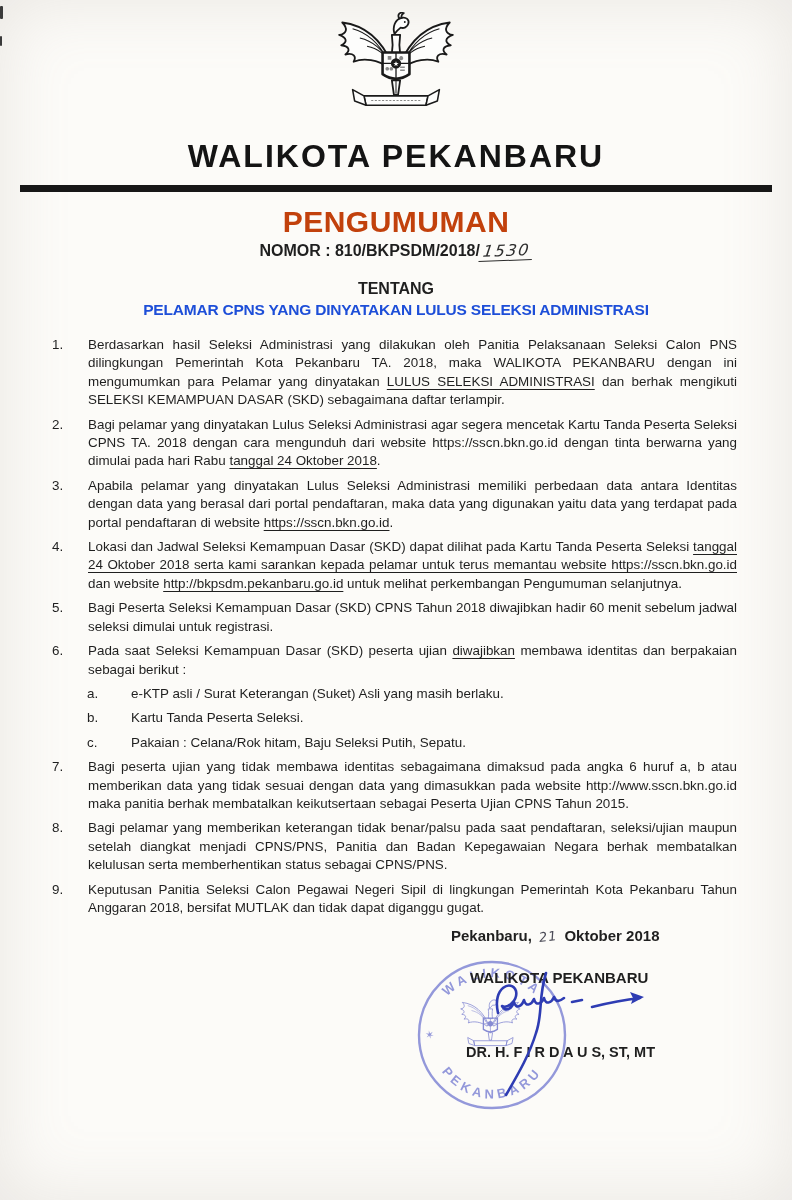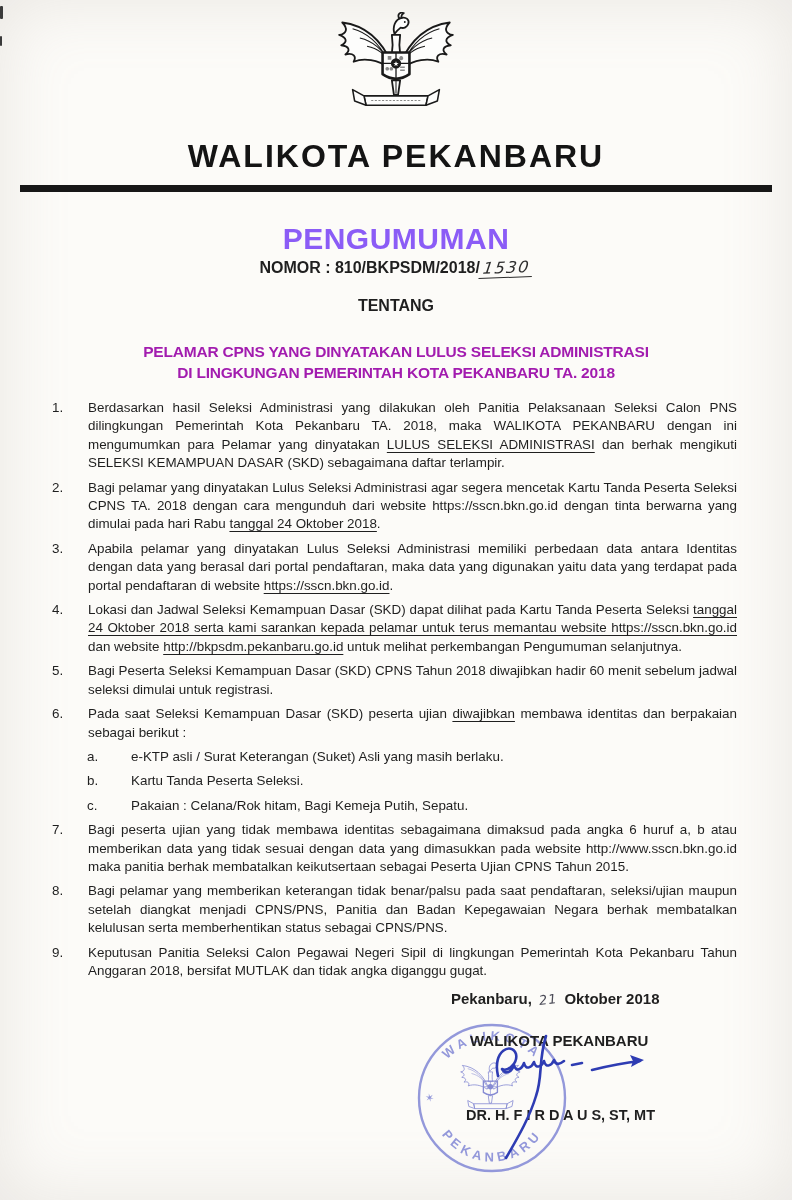--- a/index.html
+++ b/index.html
@@ -16,32 +16,32 @@
 
   
   .emblem-wrap{padding-top:12px;text-align:center;}
   .page-title{
     text-align:center;font-weight:bold;font-size:32px;letter-spacing:2px;
     margin-top:8px;color:#141414;
   }
   .rule{height:7px;background:#171717;margin:10px 20px 0 20px;}
 
   
-  .heading{text-align:center;font-weight:bold;font-size:30px;margin-top:30px;letter-spacing:0.5px;color:#8b5cf6;}
+  .heading{text-align:center;font-weight:bold;font-size:30px;margin-top:13px;letter-spacing:0.5px;color:#c2410c;}
   .number-line{text-align:center;font-weight:bold;font-size:16px;margin-top:2px;}
   .hand-number{
     font-family:"DejaVu Sans",sans-serif;font-style:italic;font-weight:400;
     display:inline-block;transform:skewX(-10deg) rotate(-2deg);
     border-bottom:1.5px solid #2b2b2b;padding:0 3px;color:#2e2e2e;
     font-size:16px;letter-spacing:1.5px;
   }
   .tentang{text-align:center;font-weight:bold;font-size:16px;margin-top:19px;}
   .subject{
     text-align:center;font-weight:bold;font-size:15.5px;line-height:21px;
-    margin-top:26px;letter-spacing:-0.2px;color:#a21caf;
+    margin-top:1px;letter-spacing:-0.2px;color:#1d4ed8;
   }
 
   
   .list{margin:16px 55px 0 52px;}
   .item{margin-bottom:6px;}
   .row{display:flex;}
   .num{width:36px;flex:none;font-size:13.4px;line-height:18.4px;}
   .itext{flex:1;font-size:13.4px;line-height:18.4px;text-align:justify;}
   .b{font-weight:normal;}
   .u{text-decoration:underline;text-decoration-thickness:1.4px;text-underline-offset:2.5px;}
@@ -128,21 +128,20 @@
     <div class="rule"></div>
   </div>
 
   <div class="heading">PENGUMUMAN</div>
   <div class="number-line">
     <span>NOMOR : 810/BKPSDM/2018/</span><span class="hand-number">1530</span>
   </div>
   <div class="tentang">TENTANG</div>
   <div class="subject">
     <div>PELAMAR CPNS YANG DINYATAKAN LULUS SELEKSI ADMINISTRASI</div>
-    <div>DI LINGKUNGAN PEMERINTAH KOTA PEKANBARU TA. 2018</div>
   </div>
 
   <div class="list">
     <div class="item">
       <div class="row">
         <div class="num">1.</div>
         <div class="itext"><span>Berdasarkan hasil Seleksi Administrasi yang dilakukan oleh Panitia Pelaksanaan Seleksi Calon PNS dilingkungan Pemerintah Kota Pekanbaru TA. 2018, maka WALIKOTA PEKANBARU dengan ini mengumumkan para Pelamar yang dinyatakan </span><span class="b u">LULUS SELEKSI ADMINISTRASI</span><span> dan berhak mengikuti SELEKSI KEMAMPUAN DASAR (SKD) sebagaimana daftar terlampir.</span></div>
       </div>
     </div>
 
@@ -185,42 +184,42 @@
       <div class="subtext">e-KTP asli / Surat Keterangan (Suket) Asli yang masih berlaku.</div>
     </div>
 
     <div class="subrow">
       <div class="sublet">b.</div>
       <div class="subtext">Kartu Tanda Peserta Seleksi.</div>
     </div>
 
     <div class="subrow">
       <div class="sublet">c.</div>
-      <div class="subtext">Pakaian : Celana/Rok hitam, Bagi Kemeja Putih, Sepatu.</div>
+      <div class="subtext">Pakaian : Celana/Rok hitam, Baju Seleksi Putih, Sepatu.</div>
     </div>
   </div>
 
     <div class="item">
       <div class="row">
         <div class="num">7.</div>
         <div class="itext"><span>Bagi peserta ujian yang tidak membawa identitas sebagaimana dimaksud pada angka 6 huruf a, b atau memberikan data yang tidak sesuai dengan data yang dimasukkan pada website http://www.sscn.bkn.go.id maka </span><span class="b">panitia berhak membatalkan keikutsertaan sebagai Peserta Ujian CPNS Tahun 2015.</span></div>
       </div>
     </div>
 
     <div class="item">
       <div class="row">
         <div class="num">8.</div>
         <div class="itext"><span>Bagi pelamar yang memberikan keterangan tidak benar/palsu pada saat pendaftaran, seleksi/ujian maupun setelah diangkat menjadi CPNS/PNS, Panitia dan Badan Kepegawaian Negara berhak membatalkan kelulusan serta memberhentikan status sebagai CPNS/PNS.</span></div>
       </div>
     </div>
 
     <div class="item">
       <div class="row">
         <div class="num">9.</div>
-        <div class="itext"><span>Keputusan Panitia Seleksi Calon Pegawai Negeri Sipil di lingkungan Pemerintah Kota Pekanbaru Tahun Anggaran 2018, bersifat </span><span class="b">MUTLAK</span><span> dan tidak angka diganggu gugat.</span></div>
+        <div class="itext"><span>Keputusan Panitia Seleksi Calon Pegawai Negeri Sipil di lingkungan Pemerintah Kota Pekanbaru Tahun Anggaran 2018, bersifat </span><span class="b">MUTLAK</span><span> dan tidak dapat diganggu gugat.</span></div>
       </div>
     </div>
 
   </div>
 
   <div class="closing">
     <div class="date-line">
       <span>Pekanbaru,</span><span class="hand-day">21</span><span>Oktober 2018</span>
     </div>
 

